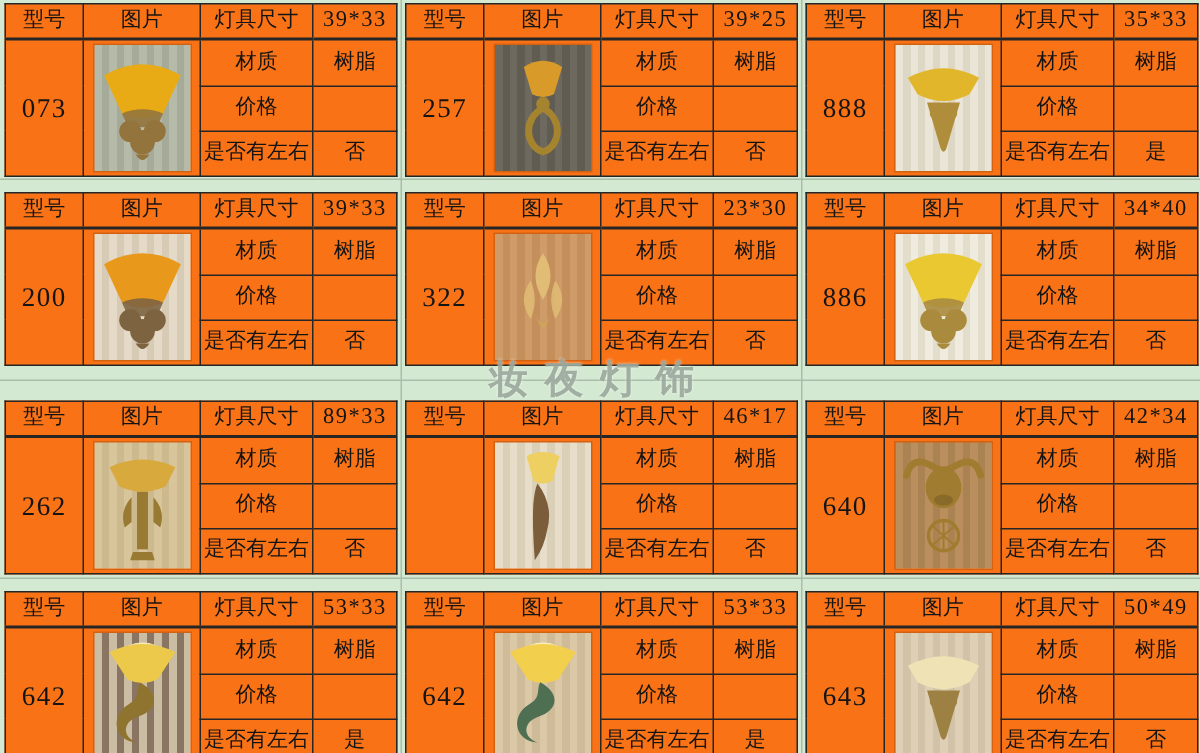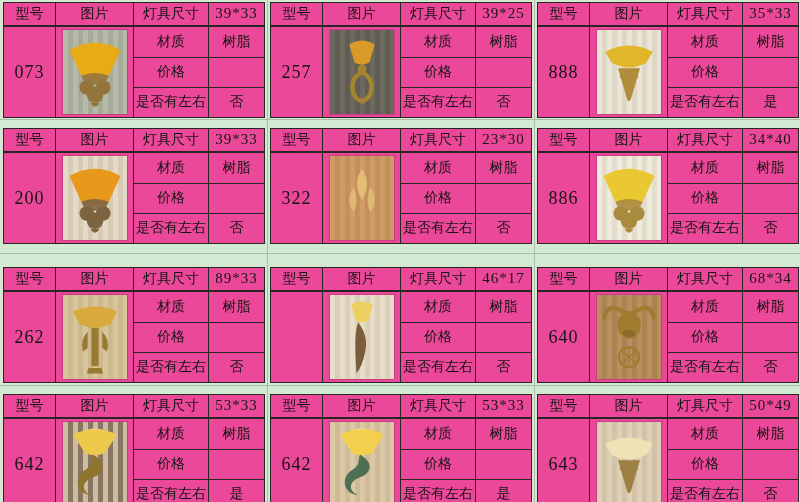--- a/index.html
+++ b/index.html
@@ -14,21 +14,21 @@
   .hline{position:absolute;left:0;width:800px;height:1px;background:#a9bda9}
   .grid{
     position:absolute;left:3px;top:2px;
     display:grid;
     grid-template-columns:repeat(3,261px);
     grid-template-rows:110px 16px 112px 27px 110px 17px 108px;
     column-gap:6px;
   }
   table.card{
     border-collapse:collapse;width:261px;height:100%;
-    table-layout:fixed;background:#ec4899;
+    table-layout:fixed;background:#f97316;
   }
   .card td{
     border:1px solid #262626;text-align:center;vertical-align:middle;
     font-size:14px;padding:0;overflow:hidden;line-height:1.15;
   }
   .card tr.hdr td{height:22px;border-bottom:2px solid #262626}
   .card td.size-val{font-size:15px;letter-spacing:1px}
   .card td.model-cell{font-size:18px;letter-spacing:1px}
   .photo{
     width:64px;height:84px;margin:3px auto;position:relative;
@@ -375,21 +375,21 @@
       <col style="width:52px">
           <col style="width:78px">
           <col style="width:75px">
           <col style="width:56px">
     </colgroup>
     <tbody>
       <tr class="hdr">
         <td>型号</td>
         <td>图片</td>
         <td>灯具尺寸</td>
-        <td class="size-val">68*34</td>
+        <td class="size-val">42*34</td>
       </tr>
       <tr>
         <td rowspan="3" class="model-cell">640</td>
         <td rowspan="3">
           <div class="photo" style="background: repeating-linear-gradient(90deg, rgb(186, 143, 93) 0px, rgb(186, 143, 93) 5px, rgb(171, 130, 81) 5px, rgb(171, 130, 81) 10px);">
                 <svg viewBox="0 0 70 92">
                   <path d="M8 24 Q12 8 28 18 Q35 22 42 18 Q58 8 62 24" fill="none" stroke="#a07c30" stroke-width="5" stroke-linecap="round"></path>
                   <ellipse cx="35" cy="33" rx="13" ry="15" fill="#a07c30"></ellipse>
                   <ellipse cx="35" cy="42" rx="7" ry="4" fill="#8a6a28"></ellipse>
                   <circle cx="35" cy="68" r="11" fill="none" stroke="#a07c30" stroke-width="2.5"></circle>
@@ -520,13 +520,14 @@
         <td></td>
       </tr>
       <tr>
         <td>是否有左右</td>
         <td>否</td>
       </tr>
     </tbody>
   </table>
     </div>
 
+  <div class="watermark">妆夜灯饰</div>
 </div>
 
 </body></html>

